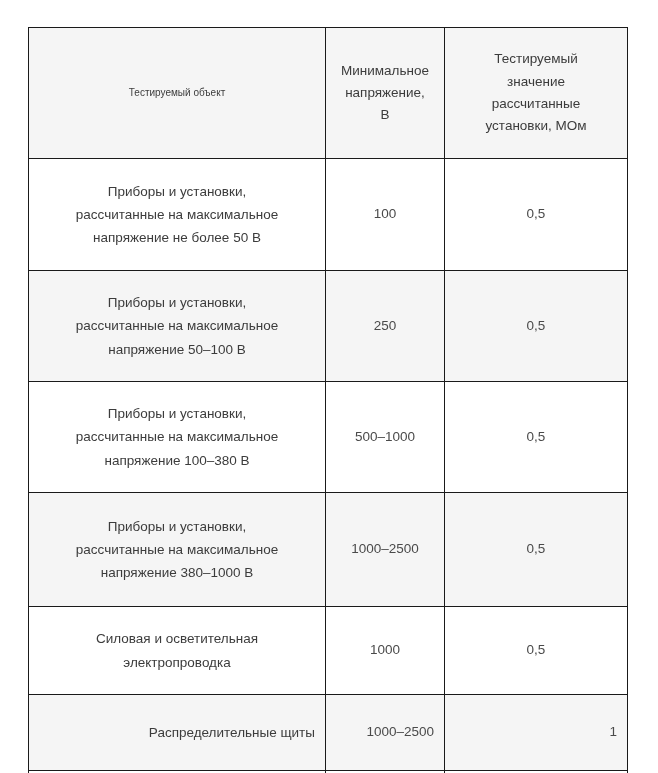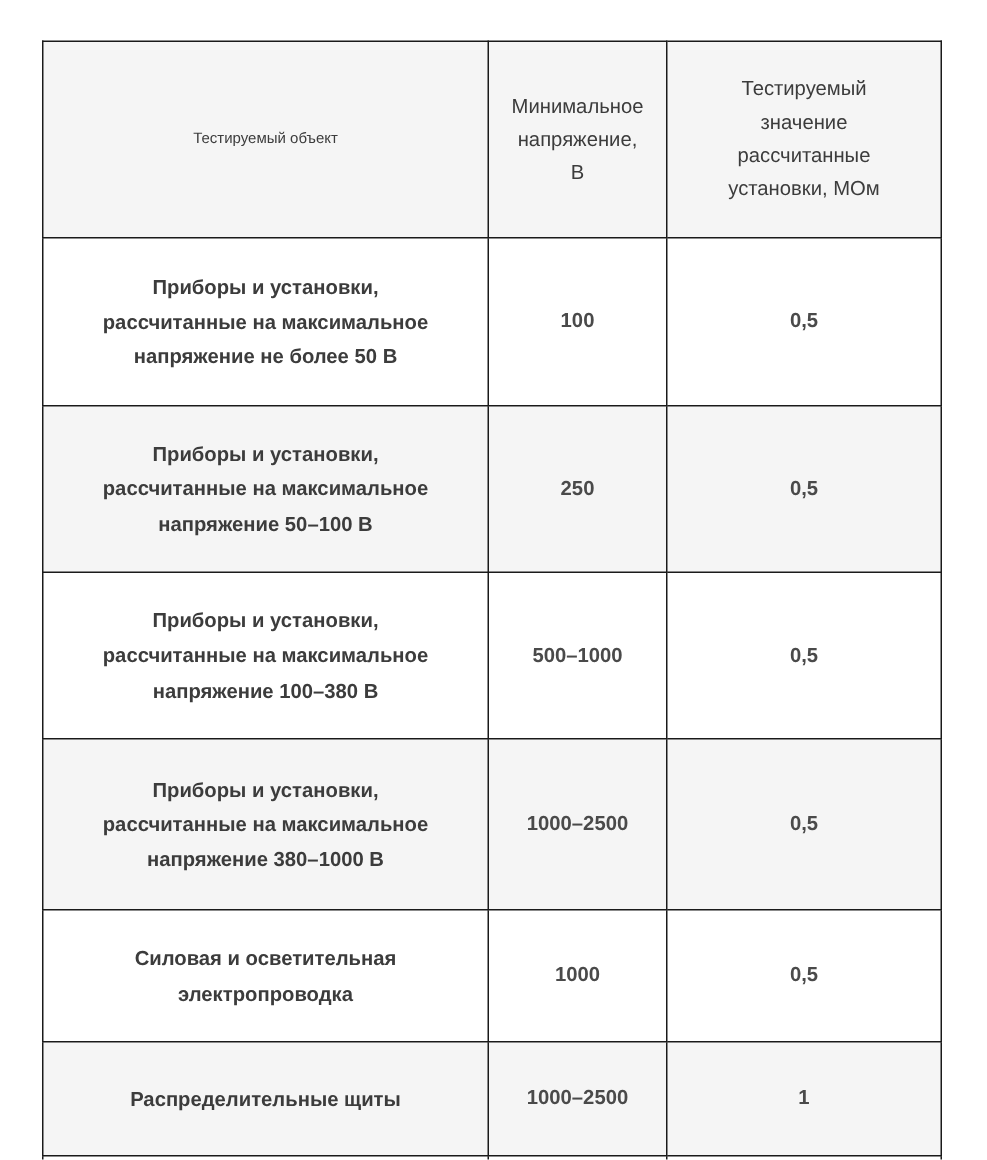--- a/index.html
+++ b/index.html
@@ -41,21 +41,21 @@
   table.spec-table col.c2 { width: 119px; }
   table.spec-table col.c3 { width: 183px; }
 
   table.spec-table th,
   table.spec-table td {
     border: 1px solid #1a1a1a;
     padding: 6px 10px;
     vertical-align: middle;
     text-align: center;
     color: #3c3c3c;
-    font-weight: 700;
+    font-weight: 400;
     font-size: 13.5px;
     line-height: 1.65;
   }
 
   table.spec-table thead th {
     background: #f5f5f5;
     height: 118px;
     font-weight: 400;
   }
 
@@ -80,21 +80,21 @@
     font-size: 13.5px;
     color: #4a4a4a;
   }
 
   
   tr.r1 > td { height: 99px; }
   tr.r2 > td { height: 98px; }
   tr.r3 > td { height: 98px; }
   tr.r4 > td { height: 101px; }
   tr.r5 > td { height: 75px; }
-  tr.r6 > td { height: 63px; }
+  tr.r6 > td { height: 63px; text-align: right; }
   tr.r7 > td { height: 57px; }
 </style>
 </head>
 <body>
 
 <div class="page">
   <div class="table-wrap">
     <table class="spec-table">
       <colgroup>
         <col class="c1">

